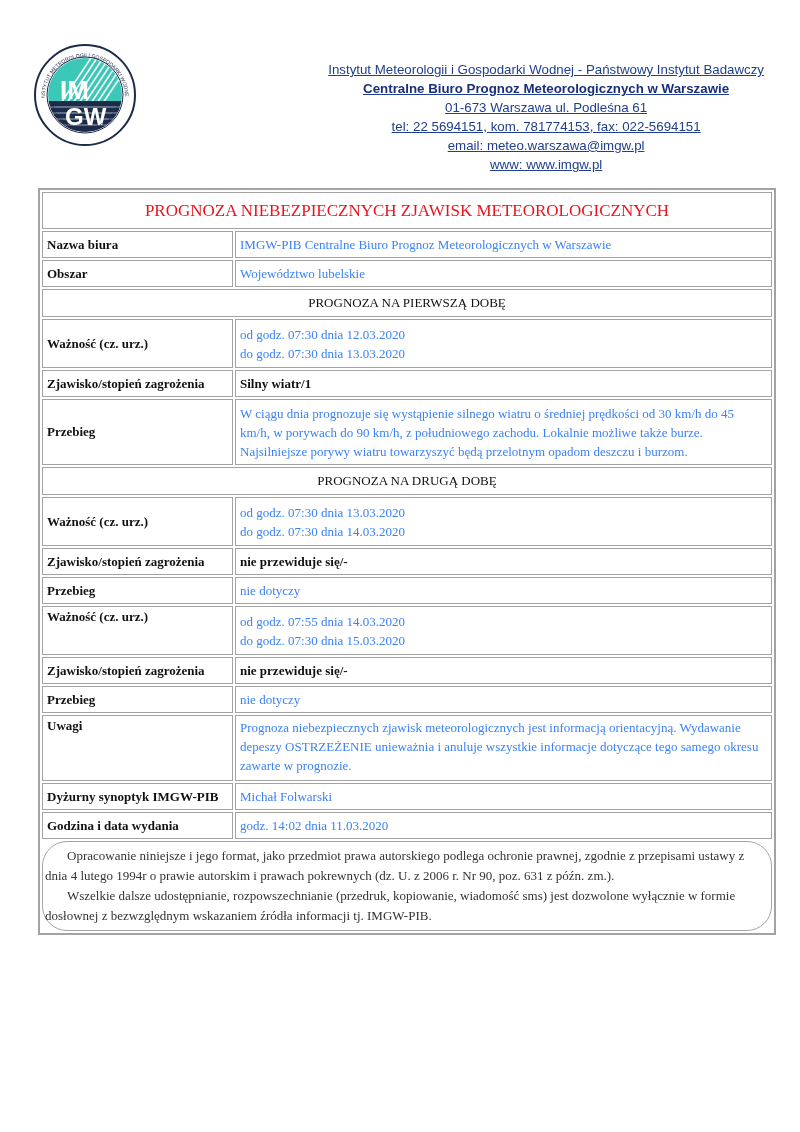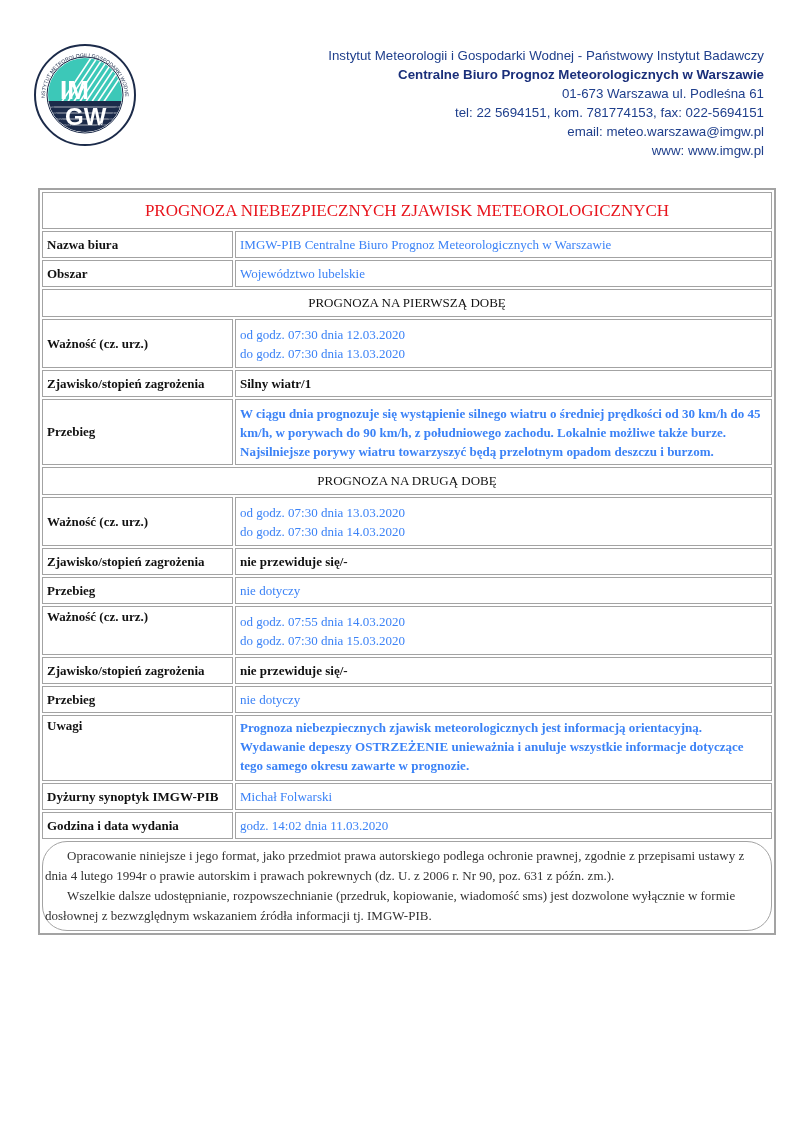--- a/index.html
+++ b/index.html
@@ -1,36 +1,36 @@
 <!DOCTYPE html>
 <html><head>
 <meta charset="utf-8">
 <style>
   html, body { margin: 0; padding: 0; background: #ffffff; }
   body { width: 800px; height: 1132px; position: relative; overflow: hidden; }
   .header { position: absolute; left: 0; top: 0; width: 800px; height: 170px; }
   .logo { position: absolute; left: 33px; top: 43px; width: 104px; height: 104px; }
-  .contact { position: absolute; right: 36px; top: 46px; text-align: right;
-    font-family: "Liberation Sans", sans-serif; font-size: 13.3px; line-height: 19px; color: #1f3f8c; }
+  .contact { position: absolute; right: 36px; top: 60px; text-align: center;
+    font-family: "Liberation Sans", sans-serif; font-size: 13.3px; line-height: 19px; color: #1f3f8c; text-decoration: underline; }
   .contact .line { white-space: nowrap; }
   .contact .strong { font-weight: bold; color: #1a2f7a; }
 
   .doc-table { position: absolute; left: 38px; top: 188px; width: 738px;
     border-collapse: separate; border-spacing: 2px; border: 2px solid #a3a3a3;
     font-family: "Liberation Serif", serif; font-size: 13px; color: #222; }
   .doc-table td { border: 1px solid #a3a3a3; padding: 2px 4px; vertical-align: middle; }
   .doc-table td.label { width: 181px; font-weight: bold; color: #111; }
   .doc-table td.value { color: #3b82f6; line-height: 19px; }
   .doc-table td.value.bold { font-weight: bold; color: #111; }
   .doc-table td.title { text-align: center; color: #e8141c; font-size: 17px; height: 31px; }
   .doc-table td.section { text-align: center; color: #111; font-size: 13px; height: 22px; }
   .doc-table td.top { vertical-align: top; }
   .row-std td { height: 21px; }
   .row-two td { height: 43px; }
-  .row-three td { height: 60px; font-weight: bold; }
+  .row-three td { height: 60px; }
   .footer-cell { padding: 4px 2px 4px 2px !important; line-height: 20px; color: #333; font-size: 13px; border-radius: 25px; }
   .footer-cell p { margin: 0; text-indent: 22px; }
 </style>
 </head>
 <body>
 
 <div class="header">
   <svg class="logo" viewBox="0 0 104 104">
     <defs>
       <clipPath id="inner">

